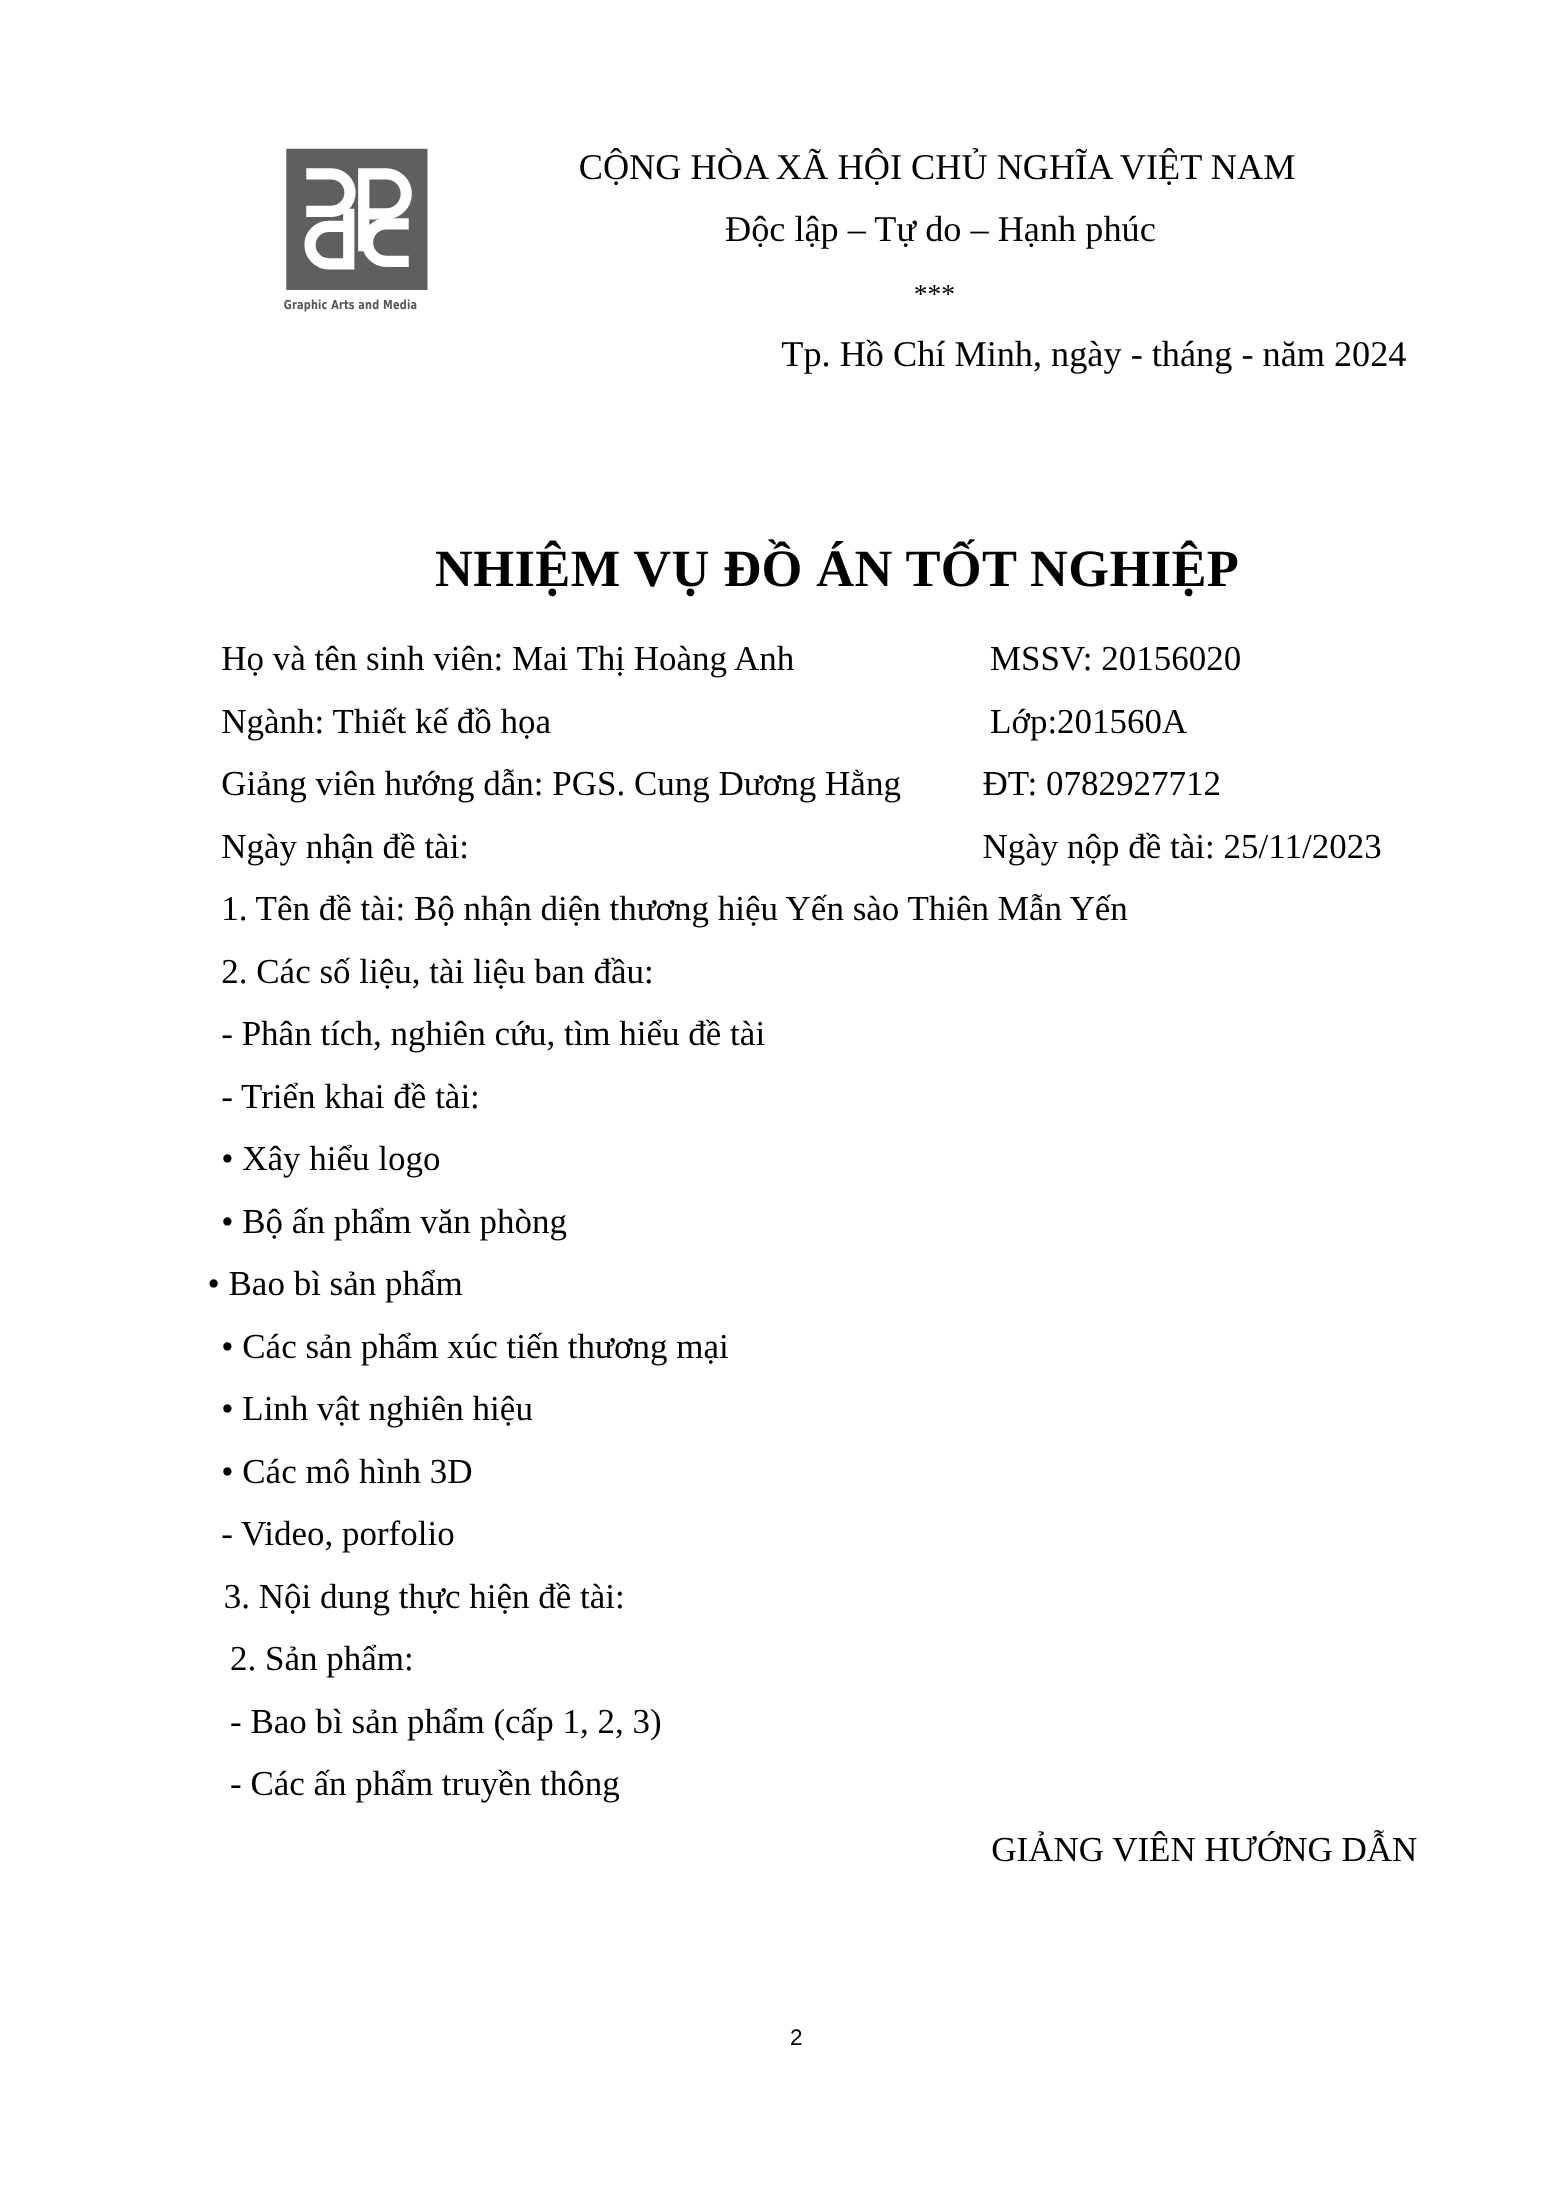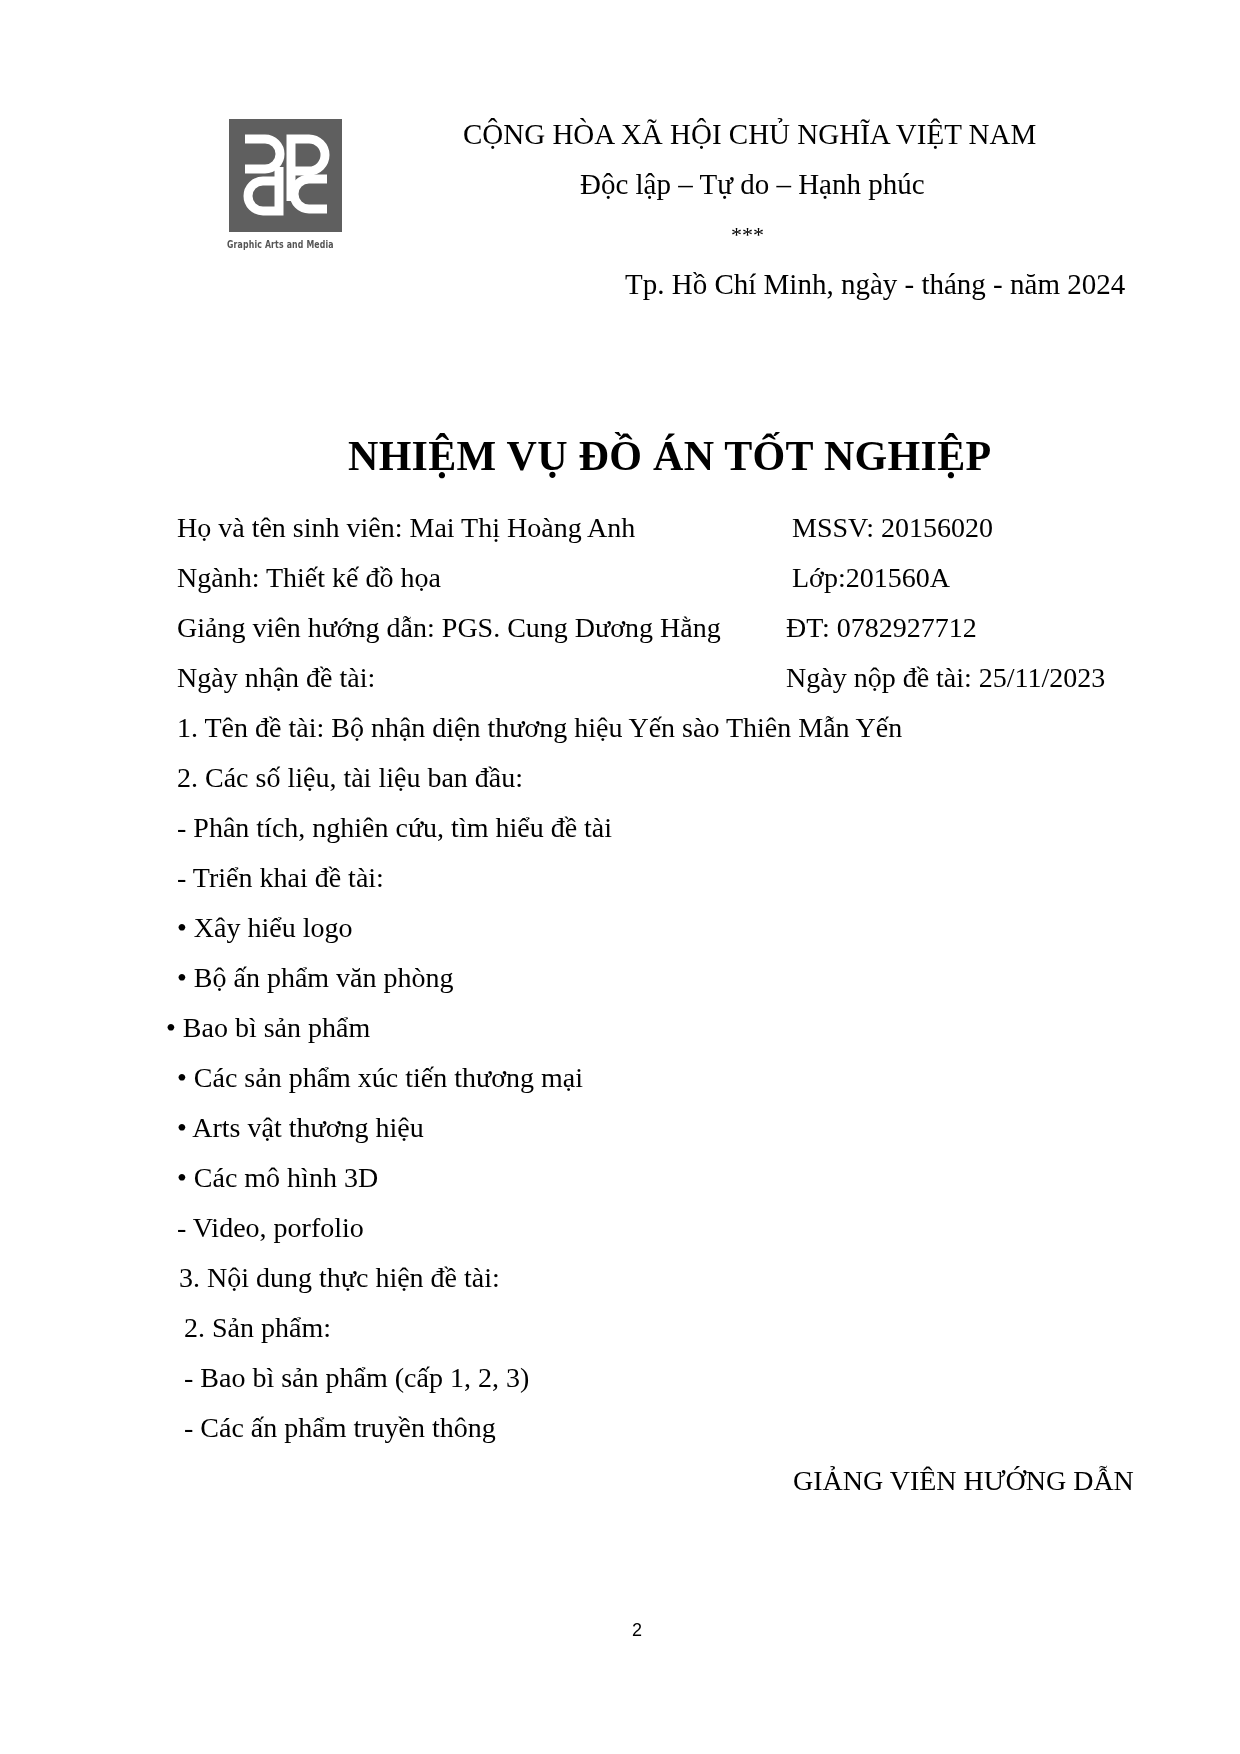--- a/index.html
+++ b/index.html
@@ -59,21 +59,21 @@
 
 <div class="abs line" style="left:177px; top:712px;">1. Tên đề tài: Bộ nhận diện thương hiệu Yến sào Thiên Mẫn Yến</div>
 <div class="abs line" style="left:177px; top:762px;">2. Các số liệu, tài liệu ban đầu:</div>
 <div class="abs line" style="left:177px; top:812px;">- Phân tích, nghiên cứu, tìm hiểu đề tài</div>
 <div class="abs line" style="left:177px; top:862px;">- Triển khai đề tài:</div>
 
 <div class="abs line" style="left:177px; top:912px;">• Xây hiểu logo</div>
 <div class="abs line" style="left:177px; top:962px;">• Bộ ấn phẩm văn phòng</div>
 <div class="abs line" style="left:166px; top:1012px;">• Bao bì sản phẩm</div>
 <div class="abs line" style="left:177px; top:1062px;">• Các sản phẩm xúc tiến thương mại</div>
-<div class="abs line" style="left:177px; top:1112px;">• Arts vật thương hiệu</div>
+<div class="abs line" style="left:177px; top:1112px;">• Linh vật nghiên hiệu</div>
 <div class="abs line" style="left:177px; top:1162px;">• Các mô hình 3D</div>
 
 <div class="abs line" style="left:177px; top:1212px;">- Video, porfolio</div>
 <div class="abs line" style="left:179px; top:1262px;">3. Nội dung thực hiện đề tài:</div>
 <div class="abs line" style="left:184px; top:1312px;">2. Sản phẩm:</div>
 <div class="abs line" style="left:184px; top:1362px;">- Bao bì sản phẩm (cấp 1, 2, 3)</div>
 <div class="abs line" style="left:184px; top:1412px;">- Các ấn phẩm truyền thông</div>
 
 <div class="abs sig">GIẢNG VIÊN HƯỚNG DẪN</div>
 

